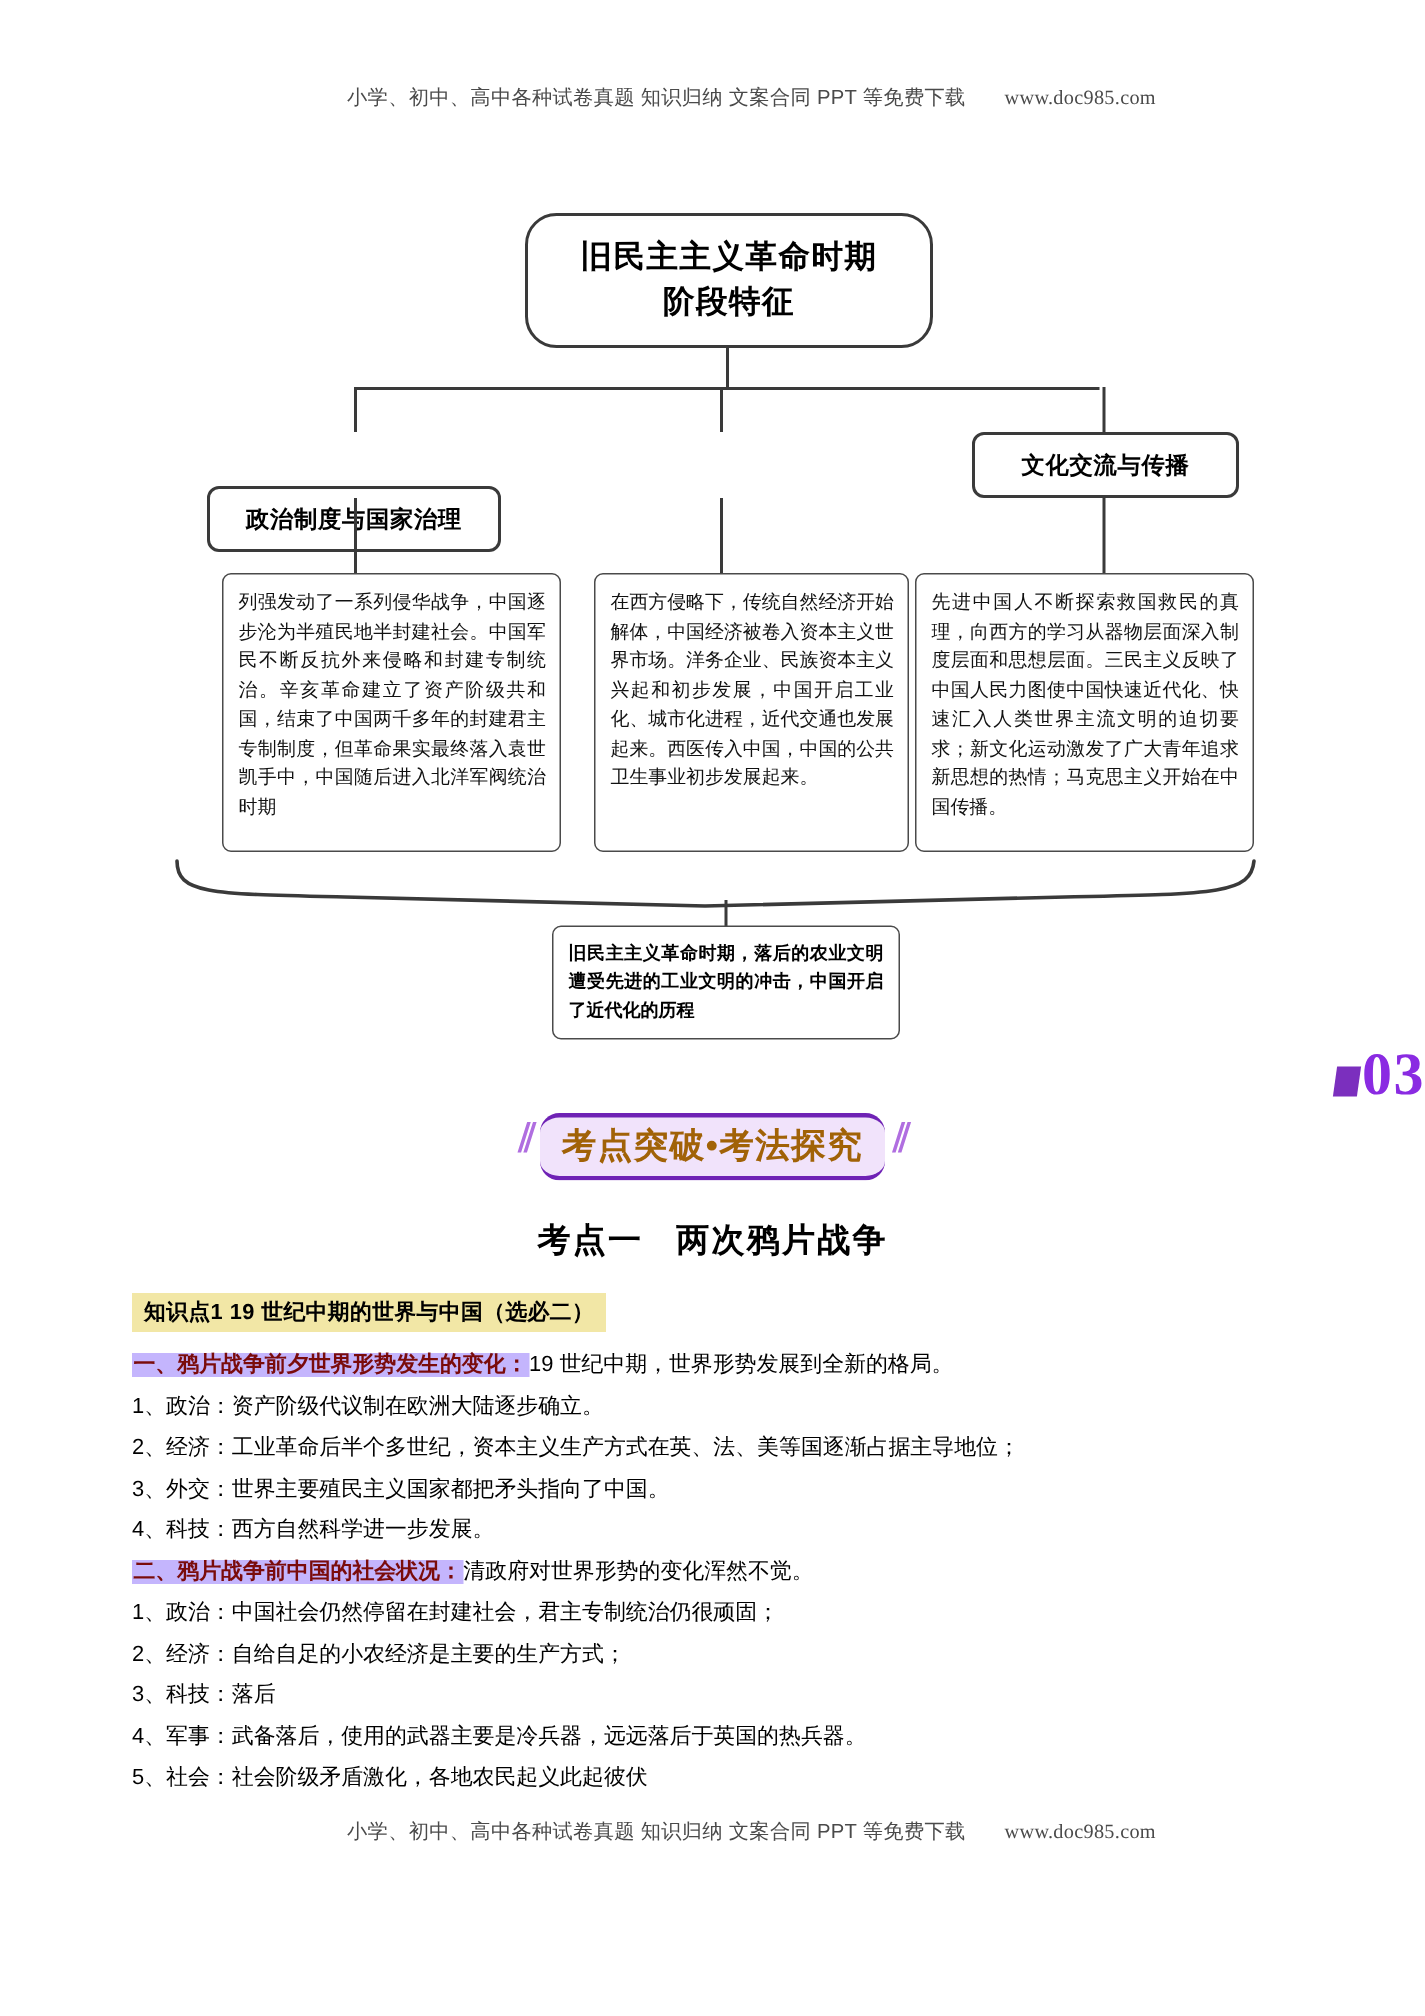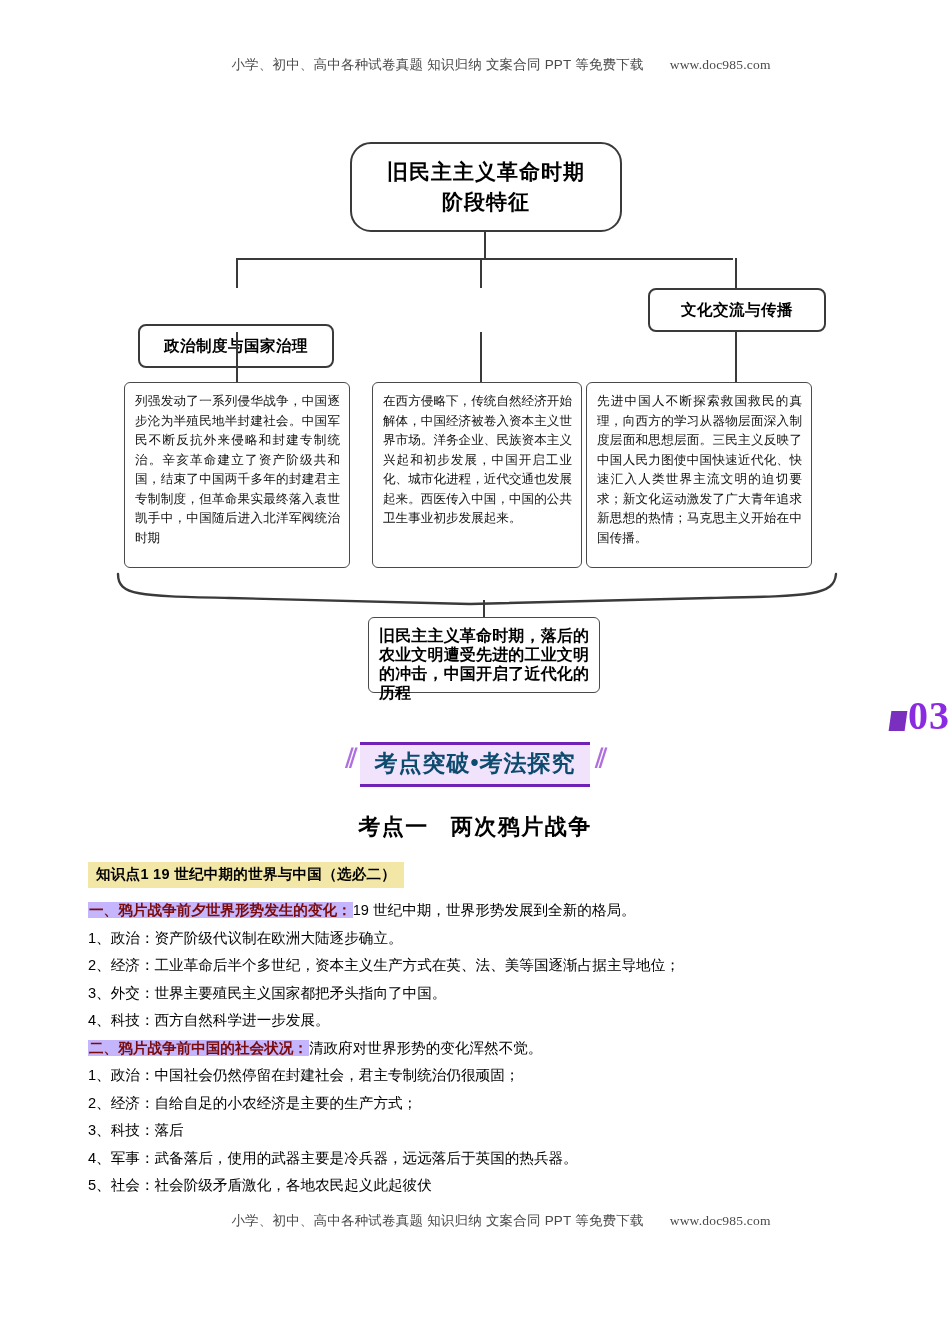--- a/index.html
+++ b/index.html
@@ -86,37 +86,38 @@
     background: #fff;
     box-sizing: border-box;
     top: 252px;
     height: 186px;
     padding: 9px 9px 6px 10px;
     font-size: 12.6px;
     line-height: 19.5px;
     text-align: justify;
     font-weight: normal;
     color: #111;
+    margin-left: 24px;
   }
   .t1 { left: 14px; width: 226px; }
   .t2 { left: 262px; width: 210px; }
   .t3 { left: 476px; width: 226px; }
 
   .bottom-node {
     position: absolute;
     left: 258px;
     top: 487px;
     width: 232px;
     height: 76px;
     border: 1.6px solid #4a4a4a;
     border-radius: 6px;
     background: #fff;
     box-sizing: border-box;
     padding: 8px 10px;
-    font-size: 16px;
+    font-size: 12px;
     line-height: 19px;
     font-weight: bold;
     text-align: justify;
   }
 
   .connector { position: absolute; background: #3a3a3a; }
   .v { width: 2.4px; }
   .h { height: 2.4px; }
 
   .brace-bottom {
@@ -165,22 +166,23 @@
   }
   .sec-banner .band {
     display: inline-block;
     background: #f1e3fb;
     border-top: 3px solid #6f22b5;
     border-bottom: 3px solid #6f22b5;
     padding: 3px 14px 5px 14px;
     margin: 0 6px;
     font-size: 23px;
     font-weight: bold;
-    color: #0c4a6e;
+    color: #a16207;
     letter-spacing: 1px;
+    border-radius: 13px;
   }
 
   
   .kaodian {
     position: absolute;
     left: 0;
     top: 812px;
     width: 950px;
     text-align: center;
     font-size: 22px;

